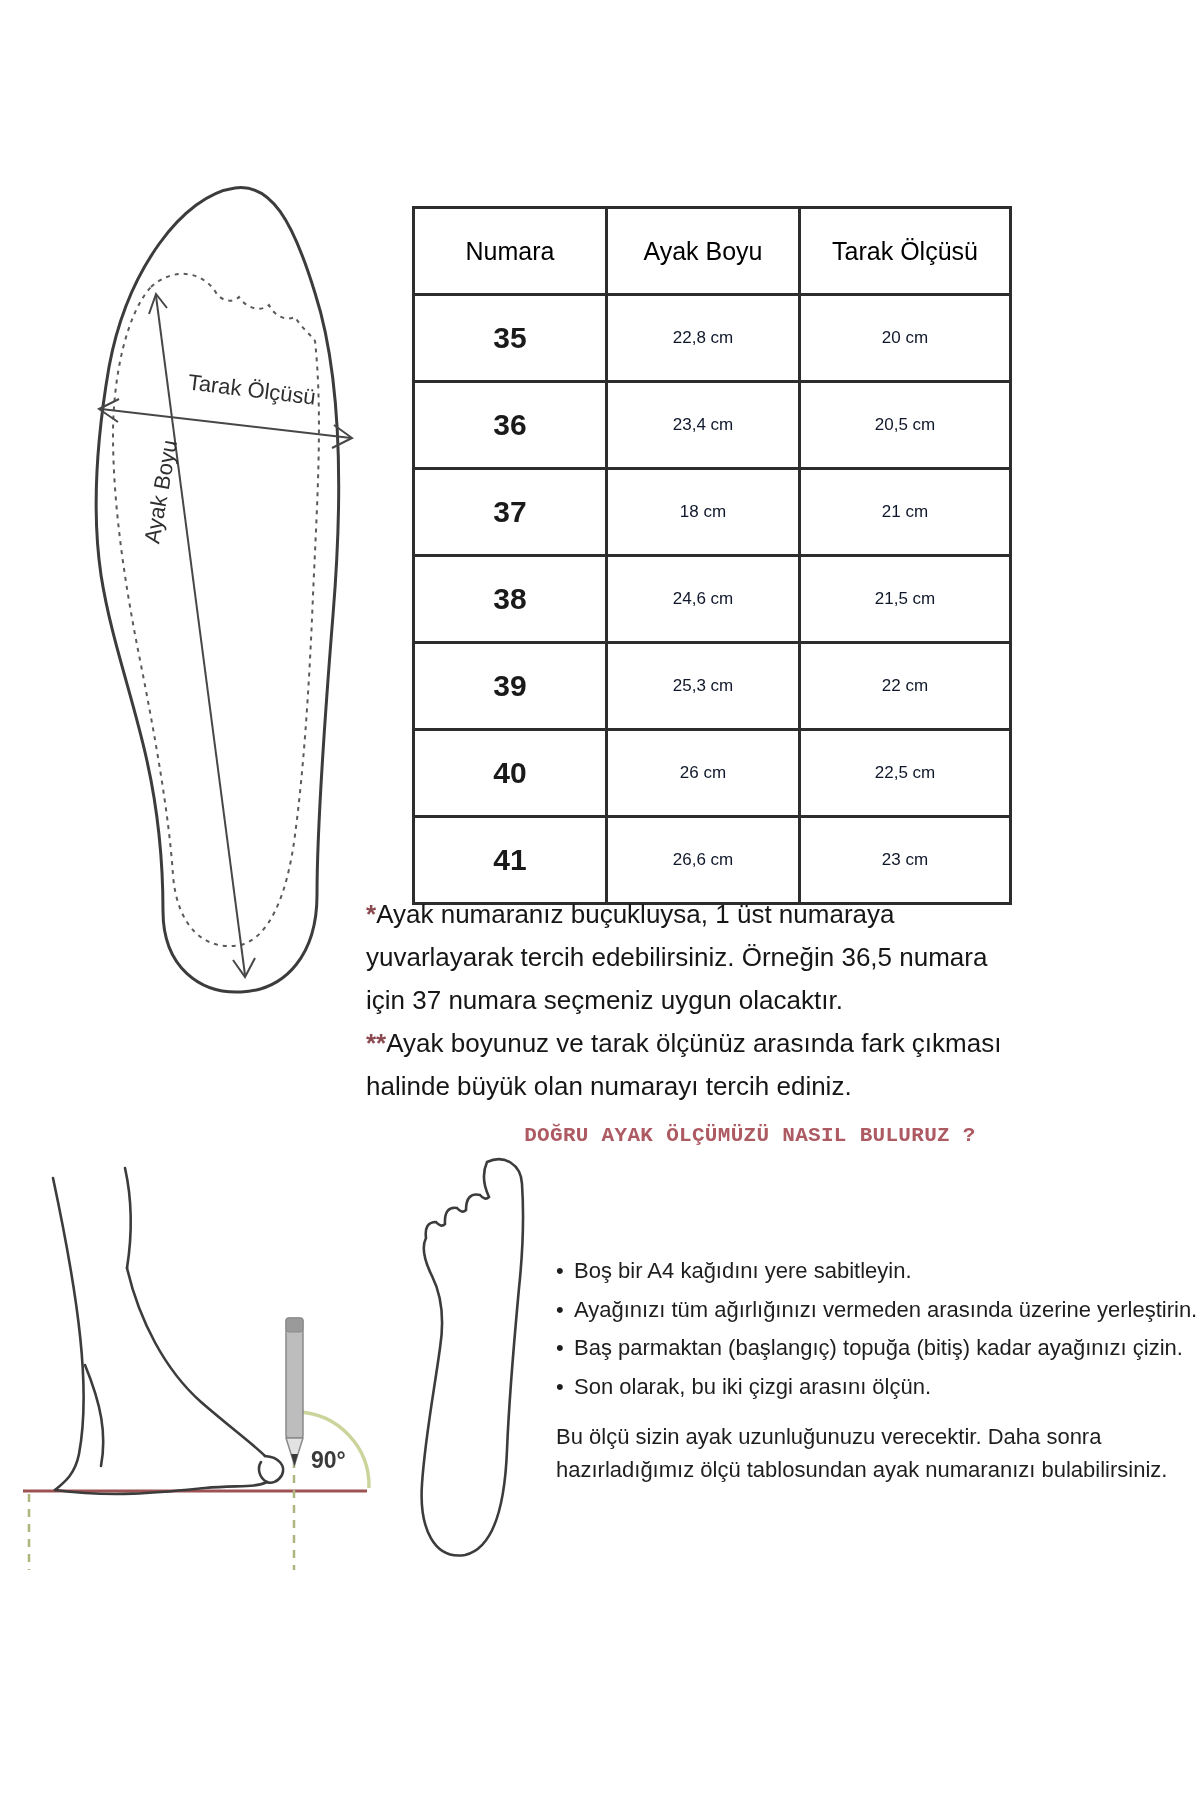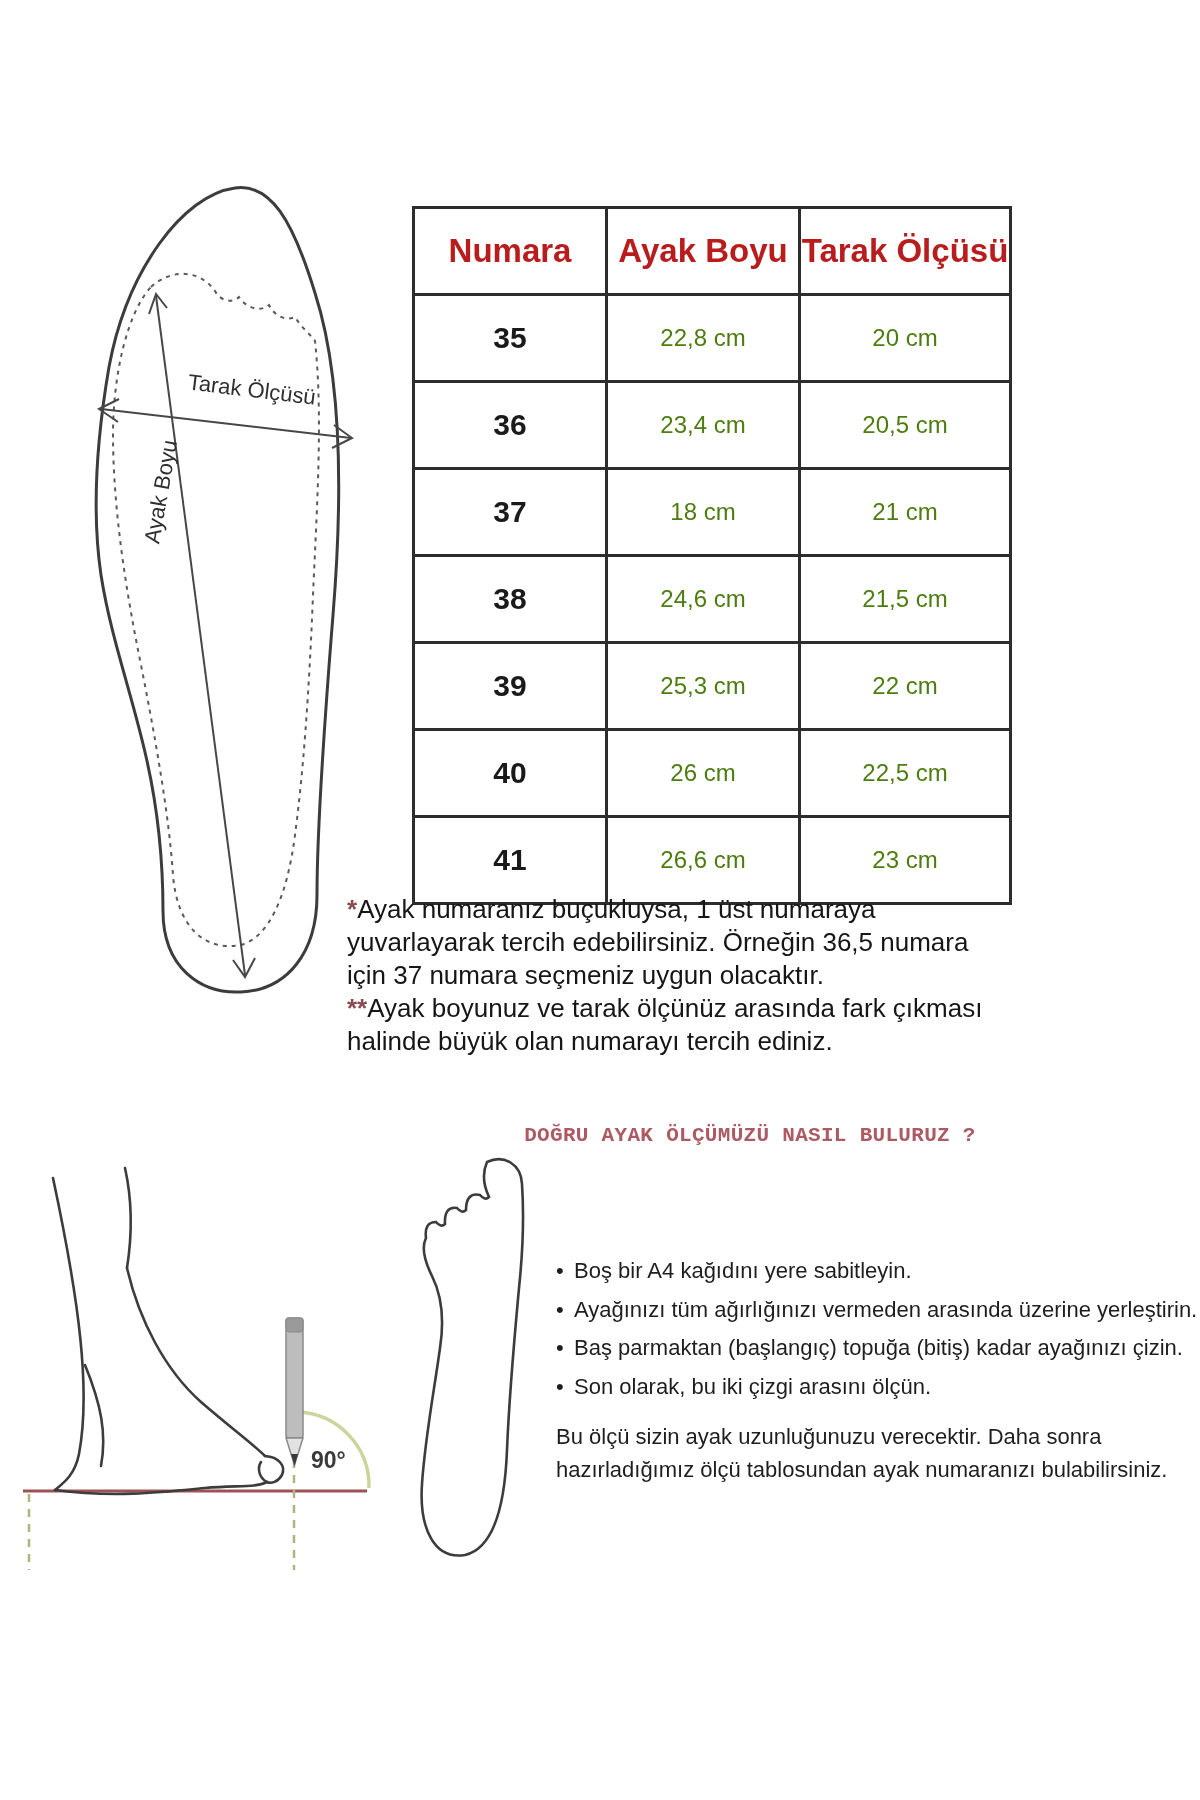--- a/index.html
+++ b/index.html
@@ -9,27 +9,27 @@
     overflow:hidden;
   }
   .abs{position:absolute;}
 
   
   .size-table-wrap{left:412px;top:206px;}
   table.size-table{border-collapse:collapse;table-layout:fixed;background:#fff;}
   table.size-table th,table.size-table td{
     border:3px solid #2d2d2d;text-align:center;vertical-align:middle;padding:0;
   }
-  table.size-table th{width:190px;height:84px;font-size:33px;font-weight:bold;color:#b91c1c;}
+  table.size-table th{width:190px;height:84px;font-size:25px;font-weight:normal;color:#000000;}
   table.size-table th:last-child{width:208px;}
-  table.size-table td{height:84px;font-size:24px;color:#4d7c0f;}
+  table.size-table td{height:84px;font-size:17px;color:#0f172a;}
   table.size-table td.num{font-size:30px;font-weight:bold;color:#1a1a1a;}
 
   
-  .notes{left:347px;top:893px;width:660px;font-size:26px;line-height:33px;color:#161616;}
+  .notes{left:366px;top:893px;width:660px;font-size:26px;line-height:43px;color:#161616;}
   .notes p{margin:0;}
   .note-marker{color:#8a4a50;font-weight:bold;}
 
   
   .measure-heading{left:430px;top:1124px;width:640px;text-align:center;
     font-size:21px;font-weight:bold;letter-spacing:.3px;font-family:Liberation Mono, monospace;}
   .bullets{left:556px;top:1256px;width:650px;}
   .bullet-row{display:flex;align-items:flex-start;height:38.5px;font-size:22px;color:#1e1e1e;}
   .bullet-dot{width:18px;flex:0 0 18px;font-size:22px;line-height:30px;color:#1e1e1e;}
   .bullet-text{line-height:30px;}

